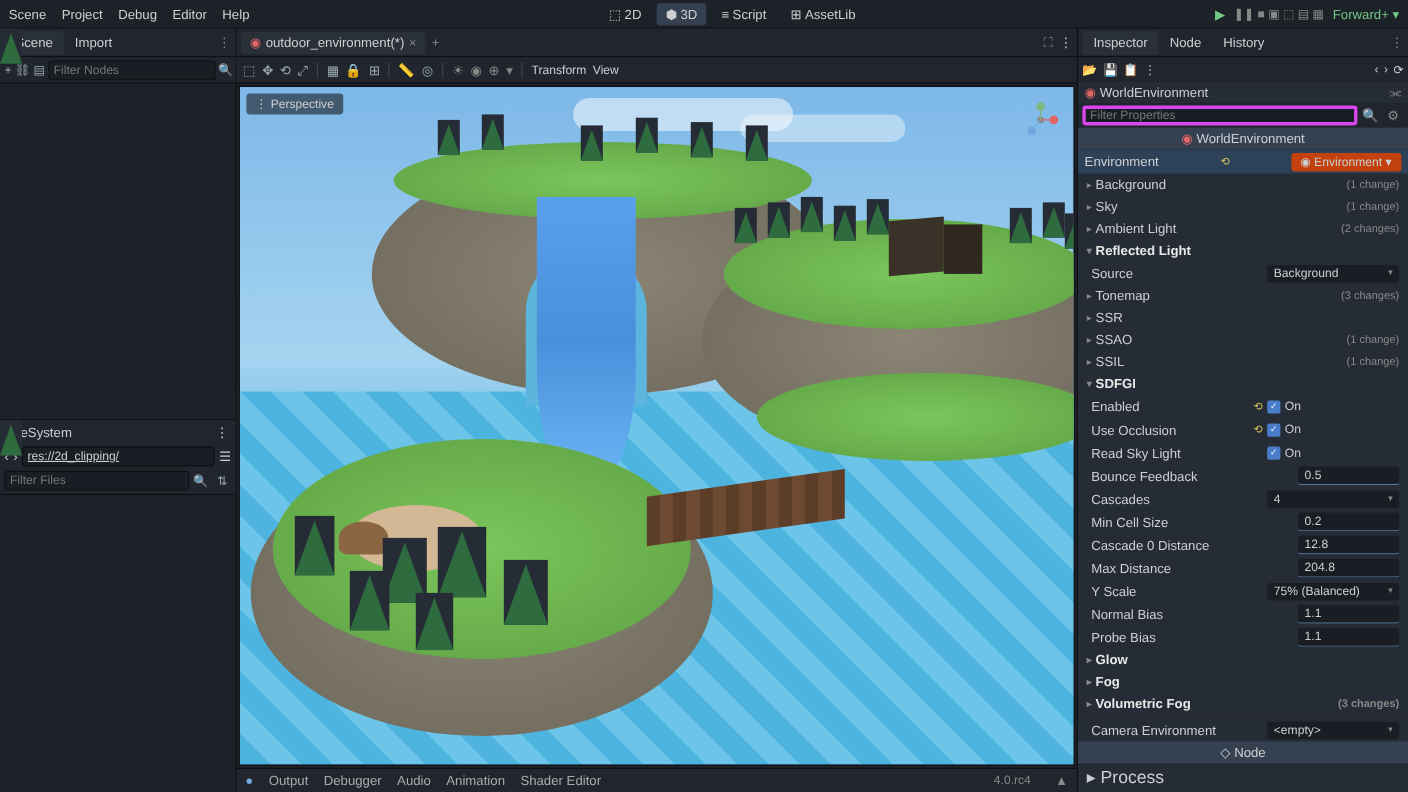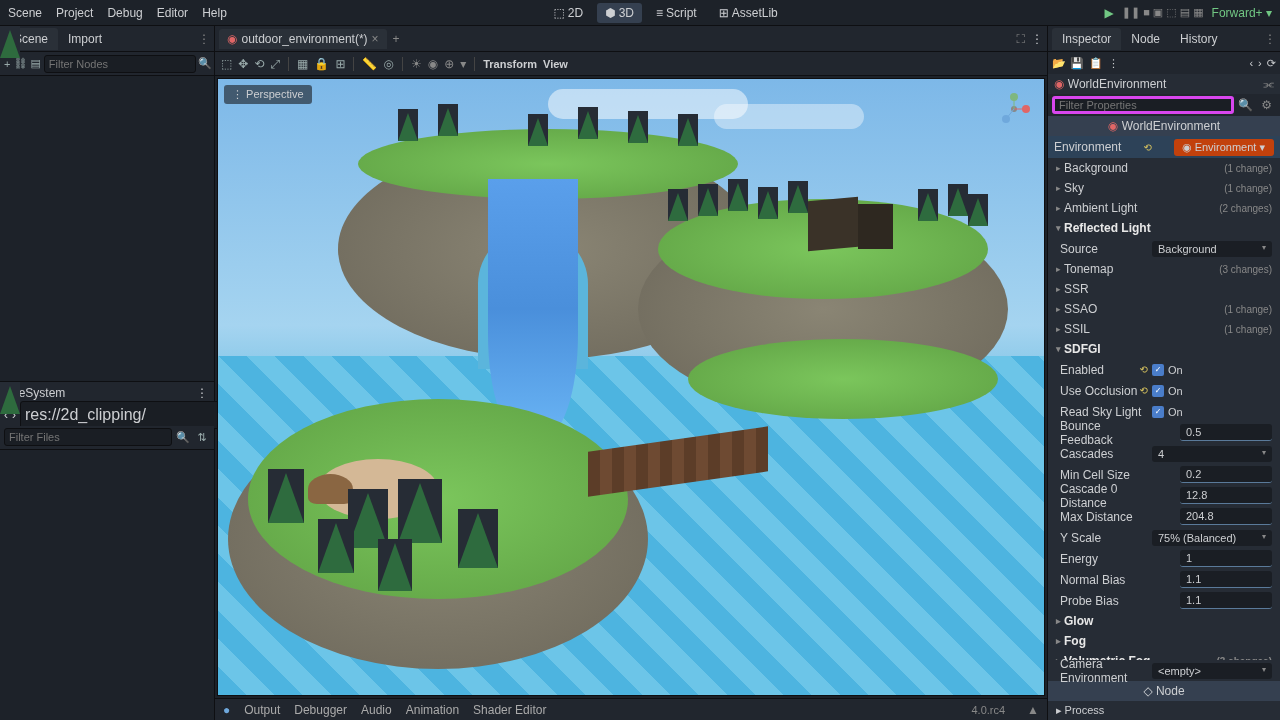--- a/index.html
+++ b/index.html
@@ -12,21 +12,21 @@
 .topbar .modebtn { padding: 3px 8px; border-radius: 3px; cursor: pointer; display: flex; align-items: center; gap: 3px; }
 .topbar .modebtn.active { background: #354050; }
 .topbar .right { display: flex; align-items: center; gap: 8px; }
 .topbar .right .play { color: #71c783; }
 .topbar .right .forward { color: #71c783; }
 .topbar .iconrow { display: flex; gap: 5px; color: #888; font-size: 11px; }
 
 .main { display: flex; height: calc(100% - 26px); }
 .leftcol { width: 215px; display: flex; flex-direction: column; border-right: 1px solid #0e0f12; }
 .centercol { flex: 1; display: flex; flex-direction: column; }
-.rightcol { width: 233px; display: flex; flex-direction: column; border-left: 1px solid #0e0f12; }
+.rightcol { width: 301px; display: flex; flex-direction: column; border-left: 1px solid #0e0f12; }
 
 .paneltabs { height: 26px; background: #21262e; display: flex; align-items: center; padding: 0 4px; border-bottom: 1px solid #0e0f12; }
 .paneltabs .tab { padding: 4px 10px; cursor: pointer; border-radius: 3px 3px 0 0; }
 .paneltabs .tab.active { background: #2a3038; }
 .paneltabs .dots { margin-left: auto; cursor: pointer; color: #888; }
 
 .toolbar { height: 24px; background: #21262e; display: flex; align-items: center; padding: 0 4px; gap: 3px; font-size: 11px; border-bottom: 1px solid #0e0f12; }
 .toolbar .ico { width: 16px; height: 16px; display: flex; align-items: center; justify-content: center; cursor: pointer; color: #9aa; }
 .toolbar input { background: #1a1e24; border: 1px solid #0e0f12; color: #cdcfd2; padding: 2px 4px; flex: 1; font-size: 11px; border-radius: 3px; height: 18px; }
 
@@ -36,28 +36,28 @@
 .tree-row .arrow { width: 10px; color: #888; font-size: 9px; }
 .tree-row .icon { width: 14px; margin-right: 3px; font-size: 10px; }
 .tree-row .vis { margin-left: auto; color: #888; font-size: 10px; }
 .tree-row .icon.blue { color: #6fa8dc; }
 
 .scenepanel { flex: 1.05; display: flex; flex-direction: column; }
 .filepanel { flex: 1; display: flex; flex-direction: column; border-top: 1px solid #0e0f12; }
 
 .filetabs { height: 22px; background: #21262e; display: flex; align-items: center; padding: 0 6px; font-size: 12px; }
 .filepath { height: 22px; background: #21262e; display: flex; align-items: center; padding: 0 4px; gap: 4px; }
-.filepath input { background: #1a1e24; border: 1px solid #0e0f12; color: #cdcfd2; padding: 2px 4px; flex: 1; font-size: 16px; border-radius: 3px; height: 28px; }
+.filepath input { background: #1a1e24; border: 1px solid #0e0f12; color: #cdcfd2; padding: 2px 4px; flex: 1; font-size: 11px; border-radius: 3px; height: 18px; text-decoration: underline; }
 
 .viewport-tabs { height: 26px; background: #21262e; display: flex; align-items: center; padding: 0 4px; border-bottom: 1px solid #0e0f12; }
 .viewport-tabs .vtab { padding: 3px 8px; background: #2a3038; border-radius: 3px 3px 0 0; display: flex; align-items: center; gap: 4px; font-size: 12px; }
 .viewport-toolbar { height: 24px; background: #21262e; display: flex; align-items: center; padding: 0 6px; gap: 6px; font-size: 11px; border-bottom: 1px solid #0e0f12; }
 .viewport-toolbar .ico { cursor: pointer; color: #9aa; font-size: 12px; }
 .viewport-toolbar .sep { width: 1px; height: 14px; background: #444; margin: 0 2px; }
-.viewport-toolbar .txt { cursor: pointer; font-weight: bold; }
+.viewport-toolbar .txt { cursor: pointer; }
 
 .viewport { flex: 1; background: linear-gradient(to bottom, #7db8e8 0%, #a5d4f0 40%, #5bb5dc 60%, #3b9bc8 100%); position: relative; border: 1px solid #0e0f12; margin: 2px; overflow: hidden; }
 .viewport .persp { position: absolute; top: 6px; left: 6px; background: rgba(40,50,60,0.7); padding: 3px 8px; border-radius: 3px; font-size: 11px; }
 .viewport .gizmo { position: absolute; top: 10px; right: 10px; width: 40px; height: 40px; }
 .viewport .scene3d { position: absolute; inset: 0; }
 
 .bottombar { height: 22px; background: #21262e; display: flex; align-items: center; padding: 0 8px; gap: 14px; font-size: 12px; border-top: 1px solid #0e0f12; }
 .bottombar .btab { cursor: pointer; color: #aaa; }
 .bottombar .version { margin-left: auto; color: #888; font-size: 11px; }
 
@@ -77,21 +77,21 @@
 .insp-prop .label { flex: 1; }
 .insp-prop .control { width: 120px; display: flex; align-items: center; font-size: 11px; }
 .insp-prop .check { display: flex; align-items: center; gap: 4px; }
 .insp-prop .check .box { width: 12px; height: 12px; background: #4a7dc9; border-radius: 2px; display: flex; align-items: center; justify-content: center; color: white; font-size: 8px; }
 .insp-prop .num { background: #1a1e24; padding: 2px 6px; border-radius: 3px; width: 100%; border-bottom: 1px solid #5a7a9a; margin-left: 28px; }
 .insp-prop .dropdown { background: #1a1e24; padding: 2px 6px; border-radius: 3px; width: 100%; display: flex; }
 .insp-prop .dropdown .dd-arrow { margin-left: auto; font-size: 8px; color: #888; }
 .insp-prop .revert { color: #d4c05e; font-size: 10px; margin-right: 4px; }
 .insp-footer { background: #262c35; }
 .insp-footer .node-sec { background: #354050; text-align: center; padding: 3px; font-size: 12px; }
-.insp-footer .proc { padding: 3px 8px; font-size: 11px; }
+.insp-footer .proc { padding: 3px 8px; font-size: 16px; }
 
 
 .island { position: absolute; border-radius: 50%; }
 .grass { background: radial-gradient(ellipse at center, #7bc65c, #5ea043); }
 .rock { background: radial-gradient(ellipse at center, #8a8574, #6b6659); }
 .water { background: repeating-linear-gradient(45deg, #4db4e0, #4db4e0 20px, #6cc5e8 20px, #6cc5e8 40px); }
 .tree { position: absolute; width: 0; height: 0; border-left: 10px solid transparent; border-right: 10px solid transparent; border-bottom: 28px solid #2e6b3e; }
 .waterfall { position: absolute; background: linear-gradient(to bottom, #5a9feb, #4a8fdb, #6ab5f5); border-radius: 0 0 40% 40%; }
 .bridge { position: absolute; background: repeating-linear-gradient(90deg, #5c3d28, #5c3d28 12px, #6e4a32 12px, #6e4a32 24px); transform: skewY(-8deg); }
 </style>
@@ -433,26 +433,20 @@
             <span class="num">204.8</span>
           </span>
         </div>
         <div class="insp-prop">
           <span class="label">Y Scale</span>
           <span class="control">
             <span class="dropdown">75% (Balanced)<span class="dd-arrow">▾</span></span>
           </span>
         </div>
         <div class="insp-prop">
-          <span class="label">Energy</span>
-          <span class="control">
-            <span class="num">1</span>
-          </span>
-        </div>
-        <div class="insp-prop">
           <span class="label">Normal Bias</span>
           <span class="control">
             <span class="num">1.1</span>
           </span>
         </div>
         <div class="insp-prop">
           <span class="label">Probe Bias</span>
           <span class="control">
             <span class="num">1.1</span>
           </span>

